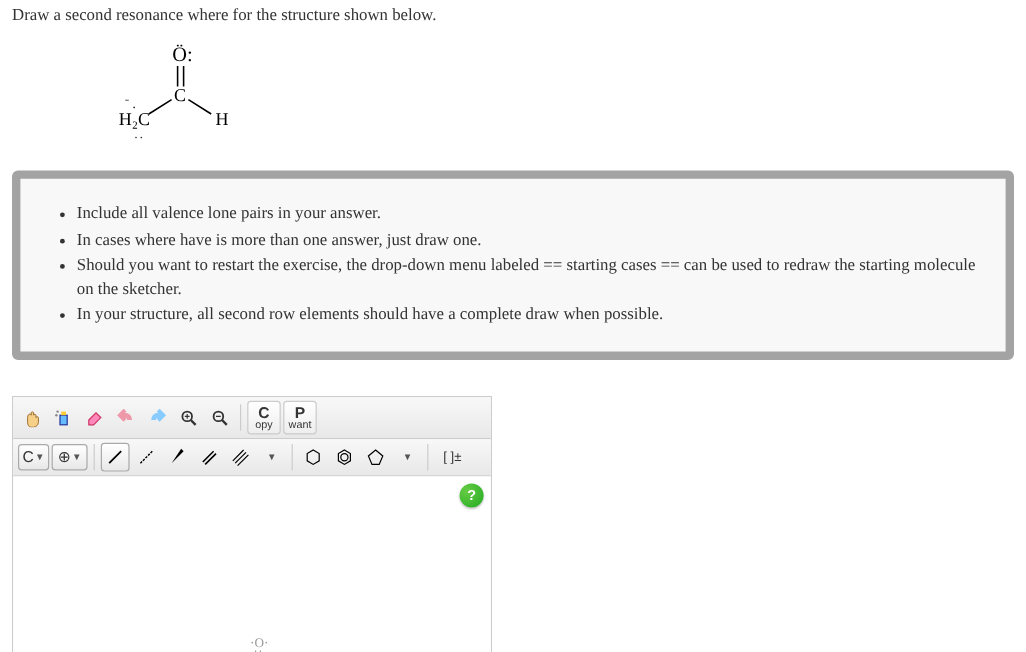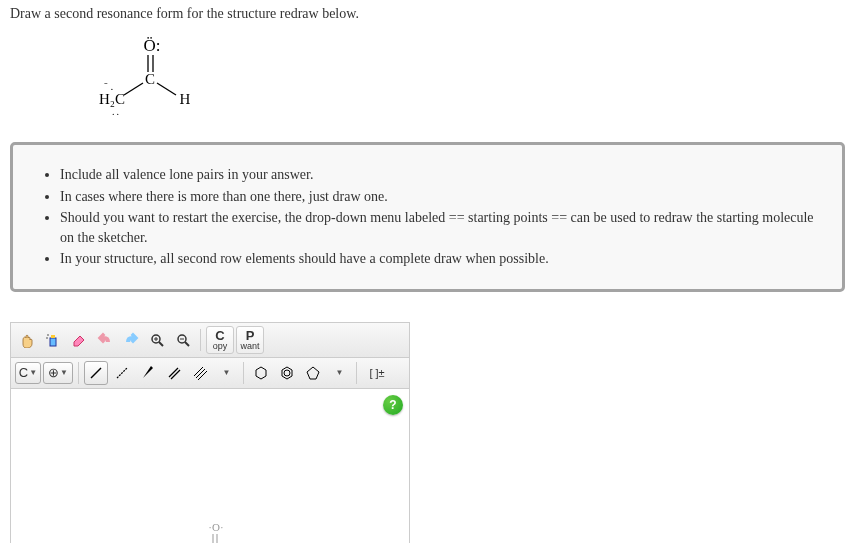--- a/index.html
+++ b/index.html
@@ -1,59 +1,59 @@
 <!DOCTYPE html>
 <html><head>
   <meta charset="utf-8">
   <style>
     * { box-sizing: border-box; margin: 0; padding: 0; }
     body { font-family: Georgia, 'Times New Roman', serif; font-size: 14px; color: #333; background: #fff; padding: 6px 10px; width: 855px; }
     .prompt { margin-bottom: 15px; }
     .structure-display { margin: 10px 0 20px 80px; height: 85px; position: relative; }
-    .instructions-box { background: #f8f8f8; border: 3px solid #a3a3a3; border-radius: 5px; padding: 18px 22px; margin: 10px 0 30px 0; }
+    .instructions-box { background: #f8f8f8; border: 7px solid #a3a3a3; border-radius: 5px; padding: 18px 22px; margin: 10px 0 30px 0; }
     .instructions-box ul { list-style: disc; padding-left: 25px; }
     .instructions-box li { margin: 2px 0; line-height: 1.4; }
     .sketcher-container { width: 400px; border: 1px solid #ccc; background: #fff; }
     .toolbar-row { display: flex; align-items: center; padding: 3px 4px; background: linear-gradient(#f8f8f8,#e8e8e8); border-bottom: 1px solid #ccc; gap: 2px; }
     .tool-btn { width: 24px; height: 24px; display: inline-flex; align-items: center; justify-content: center; border: 1px solid transparent; border-radius: 3px; cursor: pointer; font-size: 11px; background: transparent; }
     .tool-text { width: 28px; height: 28px; display: inline-flex; flex-direction: column; align-items: center; justify-content: center; border: 1px solid #ccc; border-radius: 3px; cursor: pointer; font-size: 9px; line-height: 1; background: linear-gradient(#fff,#eee); font-family: Arial; }
     .tool-text .big { font-size: 13px; font-weight: bold; }
     .carbon-btn { width: 26px; height: 22px; border: 1px solid #aaa; border-radius: 3px; background: linear-gradient(#fff,#e8e8e8); font-family: Arial; font-size: 13px; display:inline-flex; align-items:center; justify-content:center; cursor:pointer; }
     .dd-arrow { font-size: 8px; color: #555; margin-left: 1px; }
     .canvas-area { height: 195px; position: relative; background: #fff; }
     .help-badge { position: absolute; top: 6px; right: 6px; width: 20px; height: 20px; border-radius: 50%; background: radial-gradient(circle at 30% 30%, #6c4, #2a2); color: #fff; font-weight: bold; font-size: 12px; display: flex; align-items: center; justify-content: center; box-shadow: 0 1px 2px rgba(0,0,0,.3); cursor: pointer; font-family: Arial; }
     .mol-sketch { position: absolute; bottom: 10px; left: 165px; font-family: Arial; font-size: 12px; color: #888; }
     .sep { width: 1px; height: 22px; background: #ccc; margin: 0 3px; }
     svg text { font-family: 'Times New Roman', serif; }
   </style>
 </head>
 <body>
 
-<div class="prompt">Draw a second resonance form for the structure redraw below.</div>
+<div class="prompt">Draw a second resonance where for the structure shown below.</div>
 
 <div class="structure-display">
   <svg width="130" height="85" viewBox="0 0 130 85">
     <text x="62" y="14" font-size="17" text-anchor="middle" fill="#000">Ö:</text>
     <line x1="58" y1="18" x2="58" y2="35" stroke="#000" stroke-width="1.3"></line>
     <line x1="63" y1="18" x2="63" y2="35" stroke="#000" stroke-width="1.3"></line>
     <text x="60" y="47" font-size="15" text-anchor="middle" fill="#000">C</text>
     <line x1="53" y1="46" x2="34" y2="58" stroke="#000" stroke-width="1.3"></line>
     <line x1="67" y1="46" x2="86" y2="58" stroke="#000" stroke-width="1.3"></line>
     <text x="22" y="67" font-size="15" text-anchor="middle" fill="#000">H₂C</text>
     <text x="14" y="53" font-size="11" fill="#000">⁻ .</text>
     <text x="22" y="78" font-size="10" fill="#000" letter-spacing="2">..</text>
     <text x="95" y="67" font-size="15" text-anchor="middle" fill="#000">H</text>
   </svg>
 </div>
 
 <div class="instructions-box">
   <ul>
     <li>Include all valence lone pairs in your answer.</li>
-    <li>In cases where there is more than one there, just draw one.</li>
-    <li>Should you want to restart the exercise, the drop-down menu labeled == starting points == can be used to redraw the starting molecule on the sketcher.</li>
+    <li>In cases where have is more than one answer, just draw one.</li>
+    <li>Should you want to restart the exercise, the drop-down menu labeled == starting cases == can be used to redraw the starting molecule on the sketcher.</li>
     <li>In your structure, all second row elements should have a complete draw when possible.</li>
   </ul>
 </div>
 
 <div class="sketcher-container">
   <div class="toolbar-row">
     <span class="tool-btn">
         <svg width="16" height="16" viewBox="0 0 16 16">
           <path d="M4 8c0-2 1-3 2-3s1 1 1 1V4c0-1 2-1 2 0v2c0-1 2-1 2 0v2c0-1 2-1 2 0v4c0 2-2 4-4 4H7c-2 0-3-2-3-4V8z" fill="#f7d088" stroke="#9a6b2f" stroke-width="0.8"></path>
         </svg>

